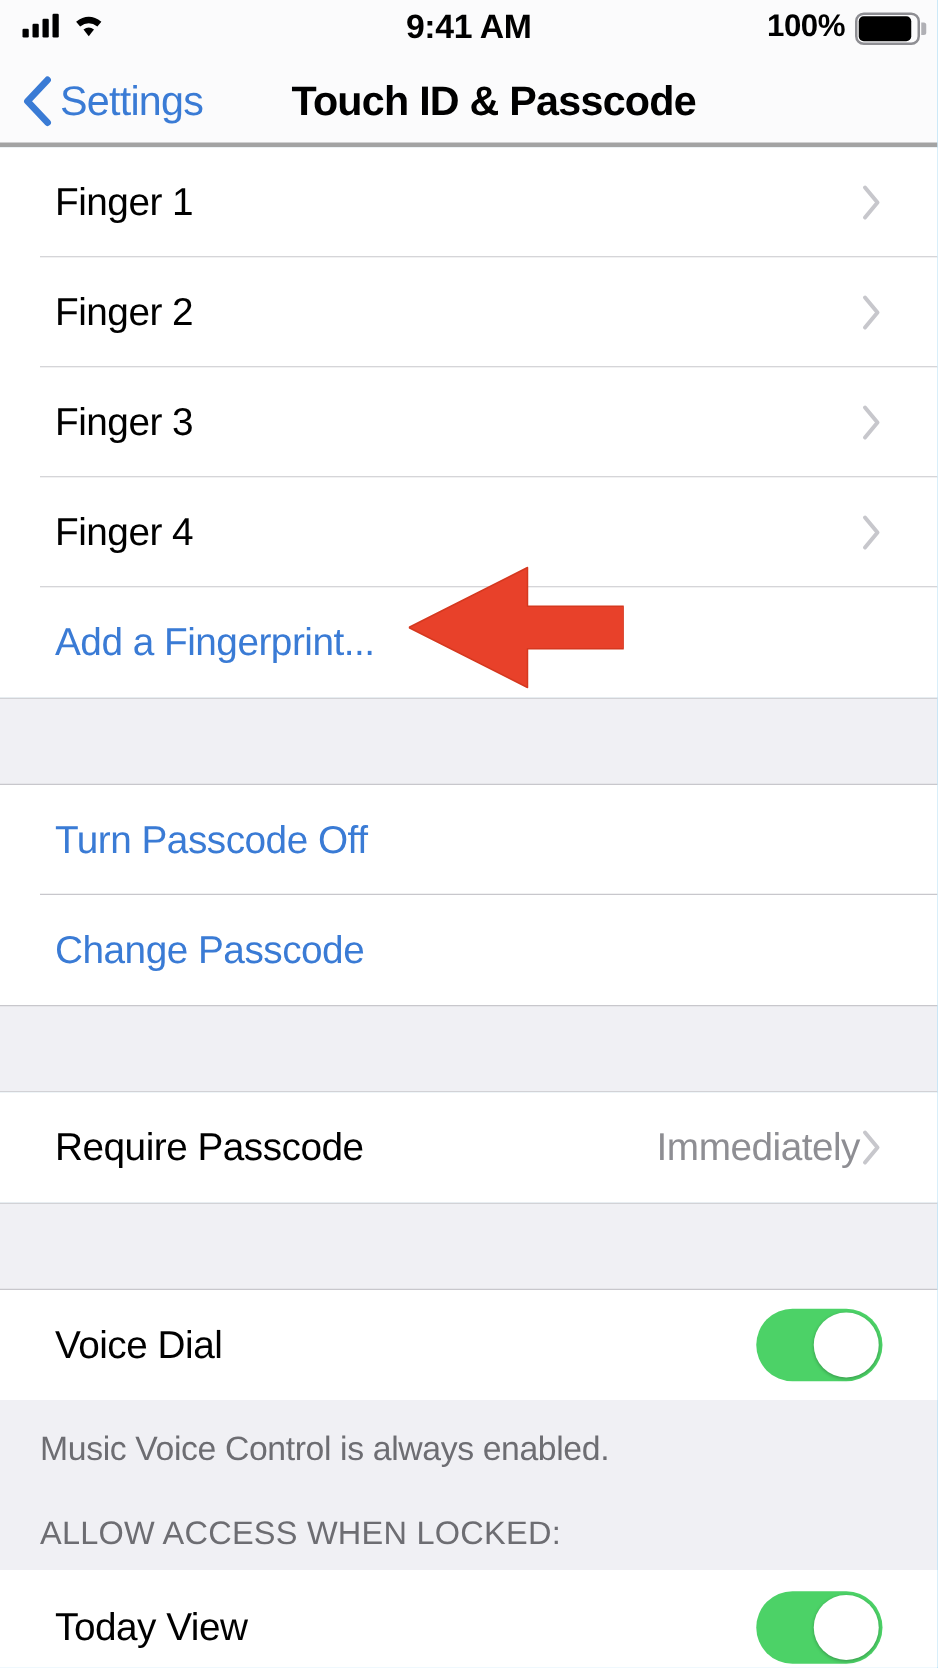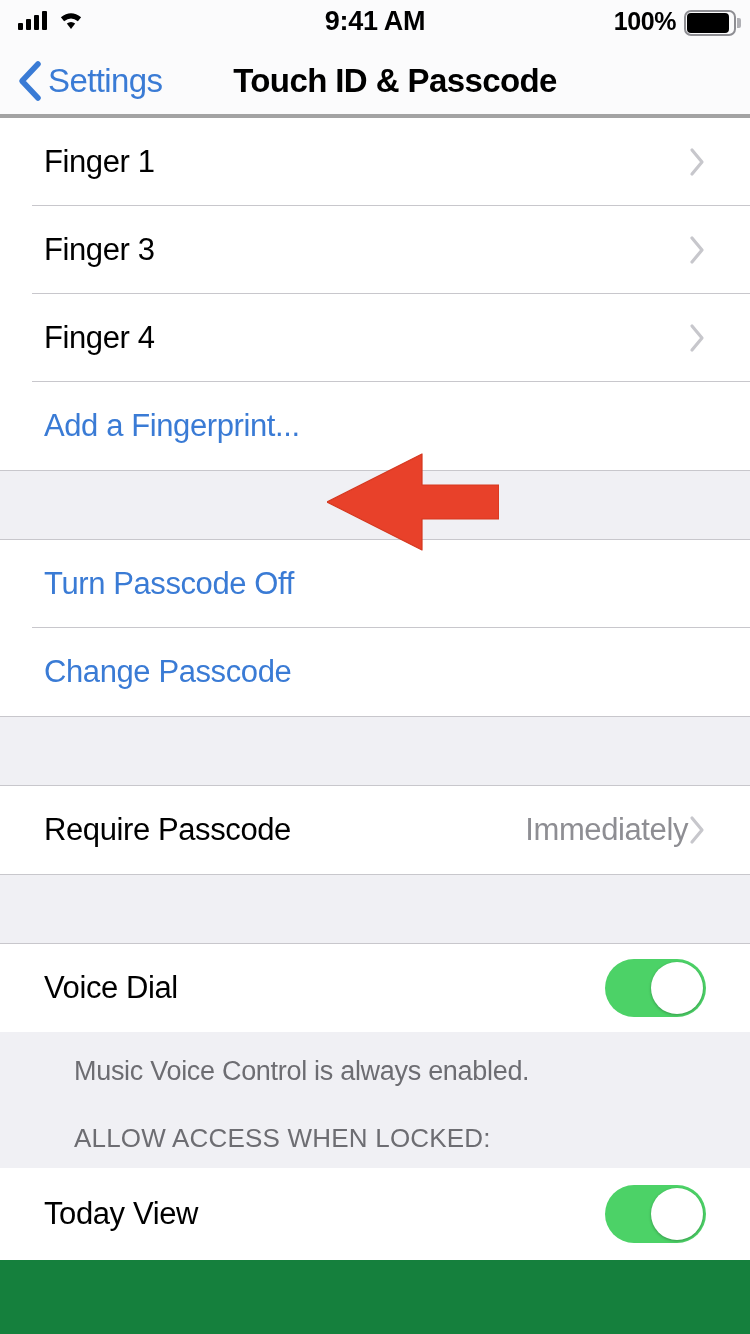--- a/index.html
+++ b/index.html
@@ -3,21 +3,21 @@
 <meta charset="utf-8">
 <style>
   * { margin:0; padding:0; box-sizing:border-box; }
   html, body {
     width:750px; height:1334px;
     background:#F0F0F4;
     font-family:"Liberation Sans", sans-serif;
     -webkit-font-smoothing:antialiased;
     overflow:hidden;
   }
-  #screen { position:relative; width:750px; height:1334px; background:#15803d; }
+  #screen { position:relative; width:750px; height:1334px; background:#7dd3fc; }
 
   
   .statusbar {
     position:absolute; top:0; left:0; width:750px; height:44px;
     background:#FBFBFC;
     display:flex; align-items:center;
   }
   .sb-left { position:absolute; left:18px; top:10px; display:flex; align-items:flex-end; gap:10px; }
   .bars { display:flex; align-items:flex-end; gap:3px; height:20px; }
   .bars i { display:block; width:5px; background:#000; border-radius:1px; }
@@ -95,21 +95,21 @@
     position:relative; width:101px; height:58px;
     border-radius:29px; background:#4CD267; cursor:pointer; flex:0 0 auto;
   }
   .switch .knob {
     position:absolute; top:3px; left:46px; width:52px; height:52px;
     border-radius:26px; background:#FFFFFF;
     box-shadow:0 1px 3px rgba(0,0,0,0.28);
   }
 
   
-  .footer-block { background:#F0F0F4; border-bottom:none;padding-left:42px; }
+  .footer-block { background:#F0F0F4; border-bottom:none; }
   .footer-text {
     padding:24px 32px 0 32px;
     font-size:27px; color:#6D6D72; letter-spacing:-0.3px;
   }
   .section-header {
     padding:36px 32px 14px 32px;
     font-size:26px; color:#6D6D72; letter-spacing:0.2px;
   }
 
   
@@ -168,20 +168,30 @@
         <span class="row-label">Finger 1</span>
         <span class="row-right">
           <span class="chev">
             <svg width="17" height="30" viewBox="0 0 17 30">
                 <path d="M3 3 L13 15 L3 27" fill="none" stroke="#C7C7CC" stroke-width="3.2" stroke-linecap="round" stroke-linejoin="round"></path>
               </svg>
           </span>
         </span>
       </div>
       <div class="row sep">
+        <span class="row-label">Finger 2</span>
+        <span class="row-right">
+          <span class="chev">
+            <svg width="17" height="30" viewBox="0 0 17 30">
+                <path d="M3 3 L13 15 L3 27" fill="none" stroke="#C7C7CC" stroke-width="3.2" stroke-linecap="round" stroke-linejoin="round"></path>
+              </svg>
+          </span>
+        </span>
+      </div>
+      <div class="row sep">
         <span class="row-label">Finger 3</span>
         <span class="row-right">
           <span class="chev">
             <svg width="17" height="30" viewBox="0 0 17 30">
                 <path d="M3 3 L13 15 L3 27" fill="none" stroke="#C7C7CC" stroke-width="3.2" stroke-linecap="round" stroke-linejoin="round"></path>
               </svg>
           </span>
         </span>
       </div>
       <div class="row sep">

